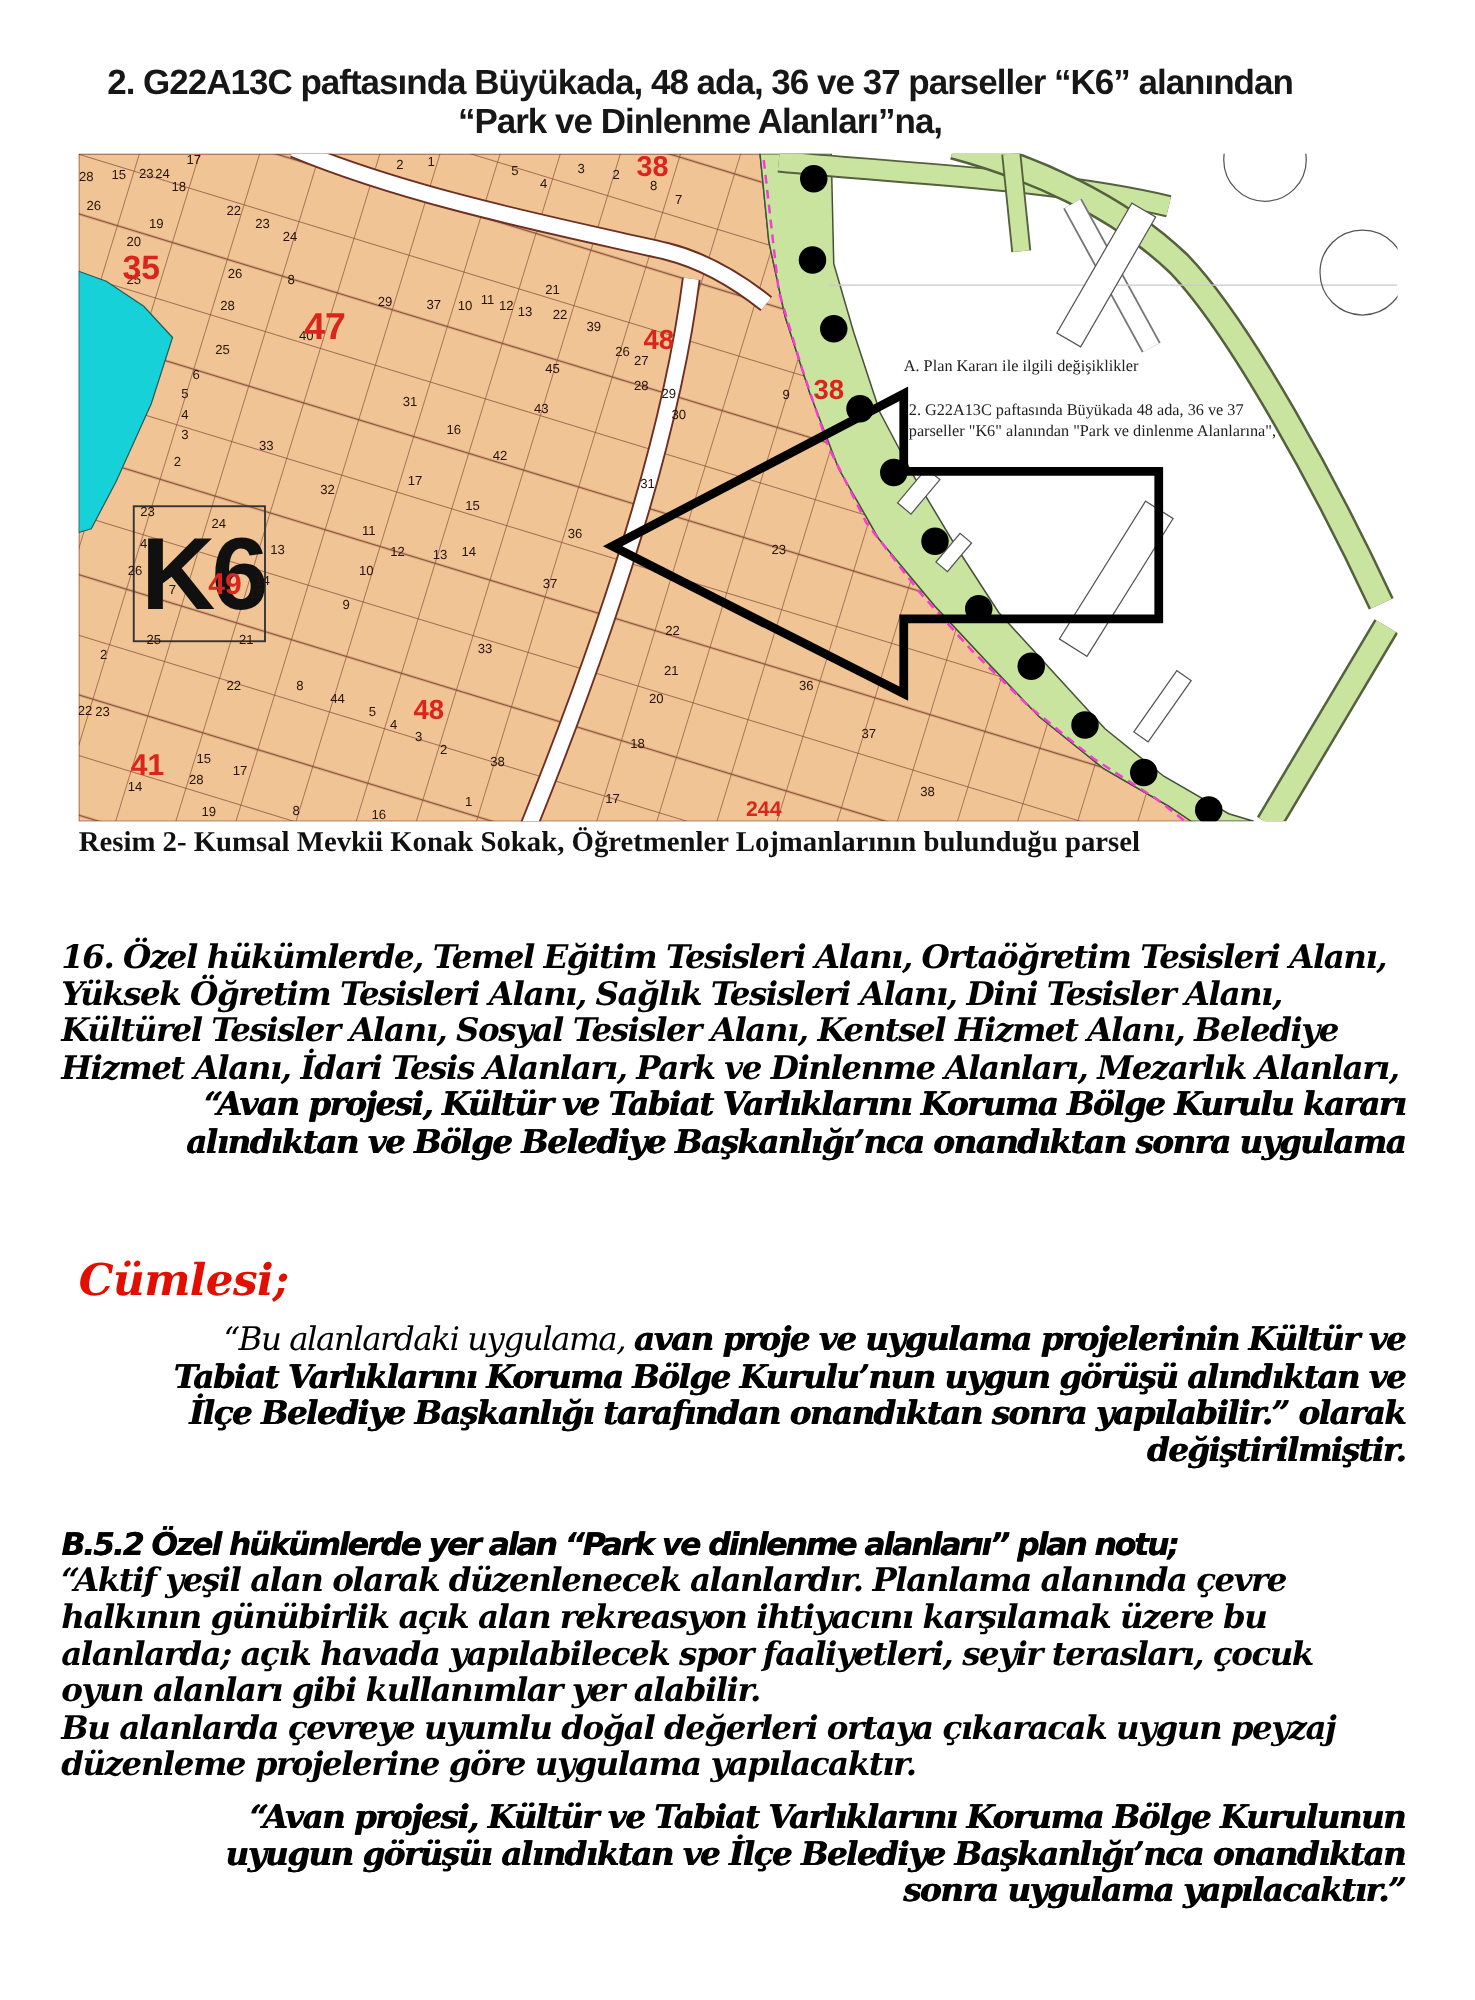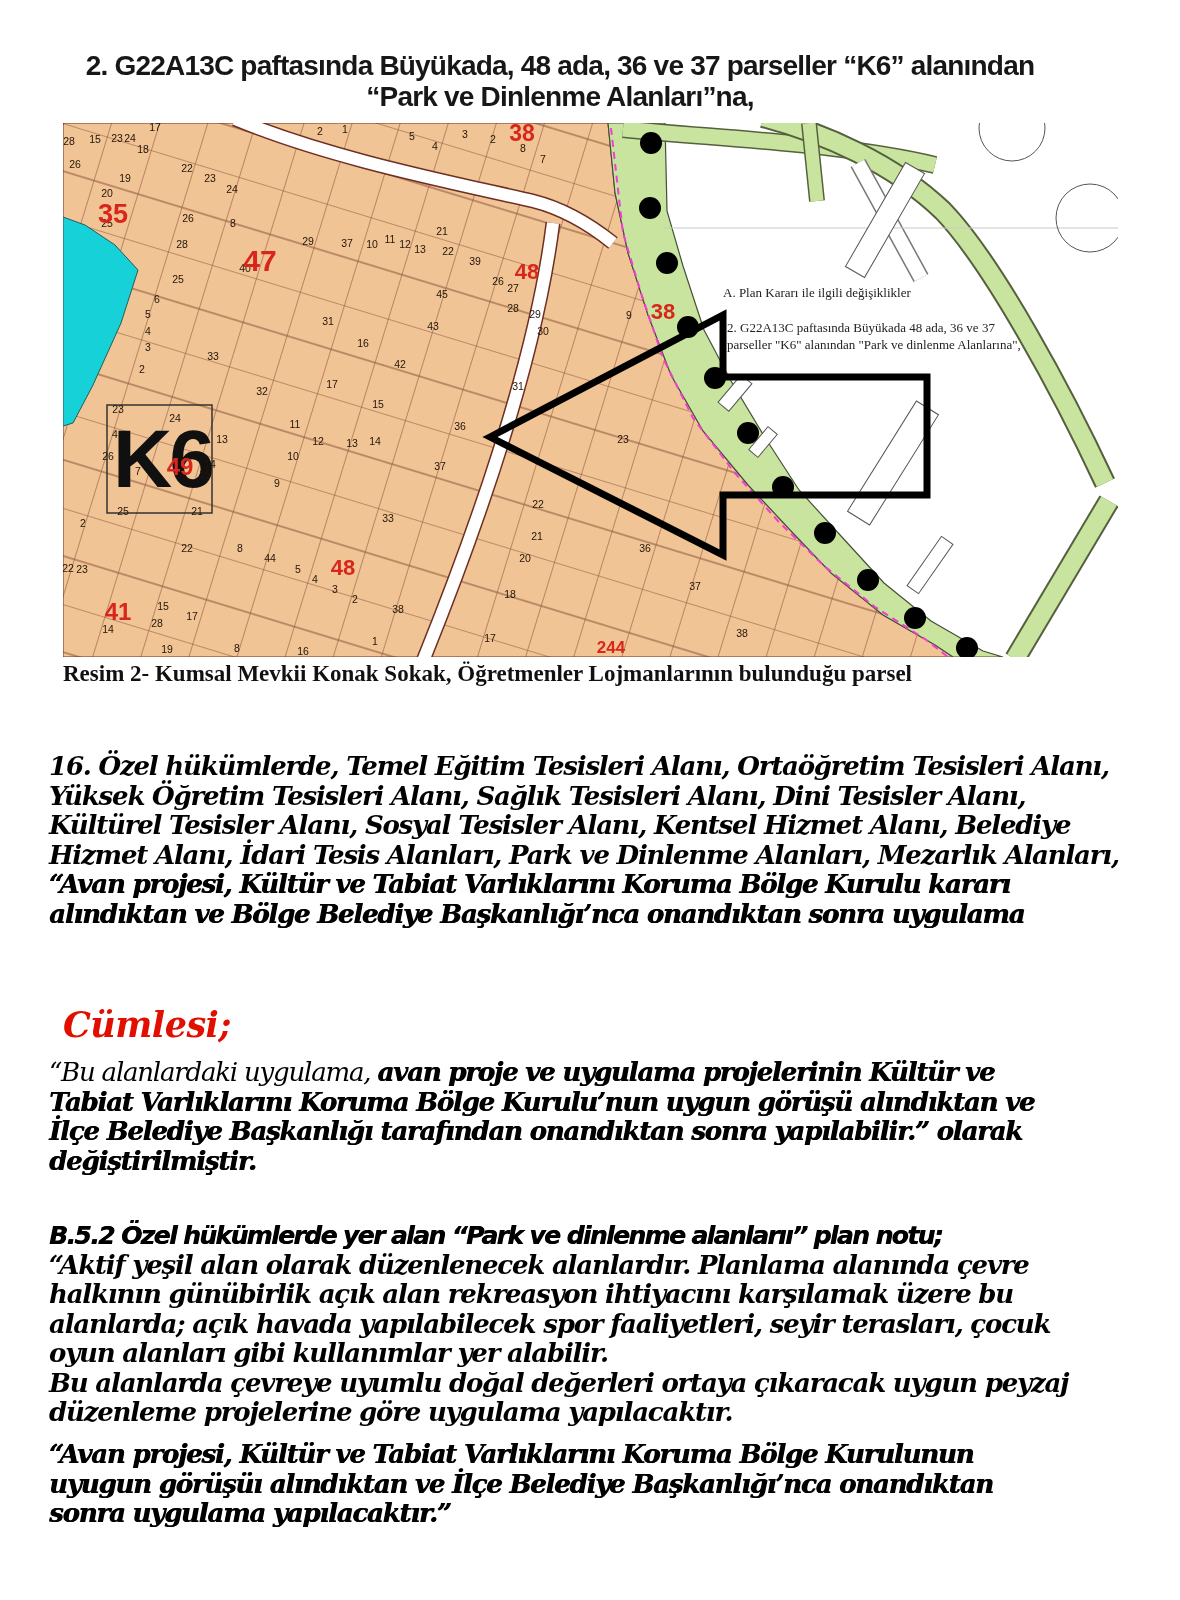--- a/index.html
+++ b/index.html
@@ -8,21 +8,21 @@
   .title{position:absolute;left:40px;top:50px;width:1040px;text-align:center;
          font-family:Liberation Sans, sans-serif;font-weight:bold;font-size:28px;
          line-height:31px;letter-spacing:-0.8px;color:#171717;}
   .map-wrap{position:absolute;left:63px;top:123px;width:1055px;height:534px;}
   .caption{position:absolute;left:63px;top:661px;width:1055px;
            font-family:"Liberation Serif",serif;font-weight:bold;font-size:23px;color:#111;}
   .block{position:absolute;left:49px;width:1075px;
          font-family:"DejaVu Serif","Liberation Serif",serif;font-style:italic;font-weight:bold;
          font-size:26px;line-height:29.5px;letter-spacing:-1.2px;color:#000000;white-space:nowrap;}
   .tline{white-space:nowrap;}
-  .heavy{text-shadow:0.6px 0 currentColor;}
+  .heavy{text-shadow:0.6px 0 currentColor;text-align:right;}
   .lead{font-weight:normal;text-shadow:none;}
   .cumlesi{position:absolute;left:63px;top:1004px;
            font-family:"DejaVu Serif",serif;font-style:italic;font-weight:bold;
            font-size:35px;color:#e20e00;letter-spacing:-0.5px;}
   .b52h{font-family:"DejaVu Sans","Liberation Sans",sans-serif;font-style:italic;
         font-weight:bold;font-size:25px;letter-spacing:-1.6px;text-shadow:0.5px 0 currentColor;}
   
   .plbl{font-family:"Liberation Sans",sans-serif;font-size:10.5px;fill:#241408;text-anchor:middle;}
   .rlbl{font-family:"Liberation Sans",sans-serif;font-weight:bold;text-anchor:middle;}
   .ann{font-family:"Liberation Serif",serif;font-size:13px;fill:#222;}

